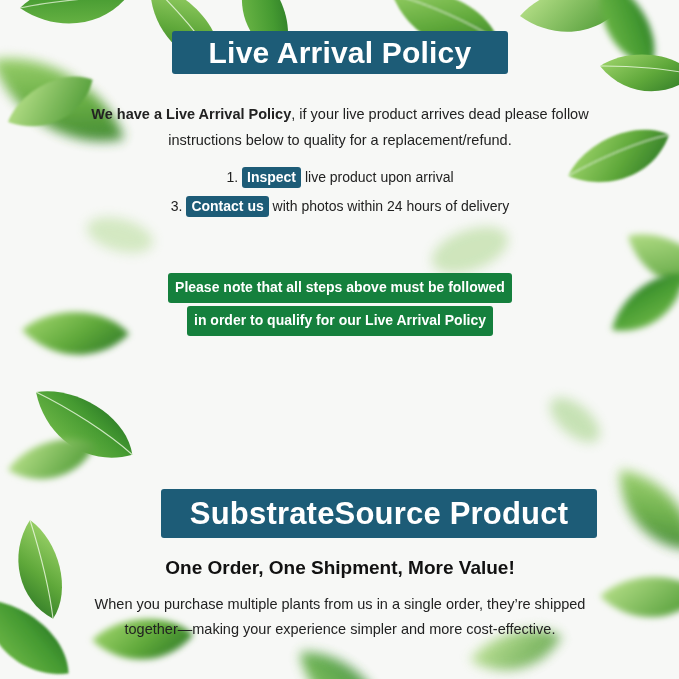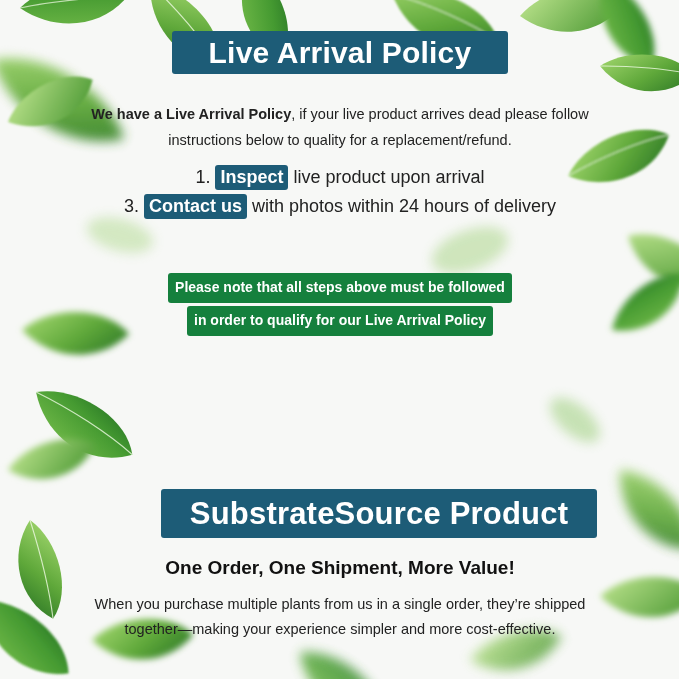--- a/index.html
+++ b/index.html
@@ -76,21 +76,21 @@
     width: 560px;
     margin-top: 28px;
   }
 
   .steps {
     position: absolute;
     left: 110px;
     top: 163px;
     width: 460px;
     text-align: center;
-    font-size: 18px;
+    font-size: 14px;
     color: #222222;
     line-height: 29px;
   }
   .steps .step-line {
     white-space: nowrap;
   }
 
   .hl {
     background: #1d5c77;
     color: #ffffff;

